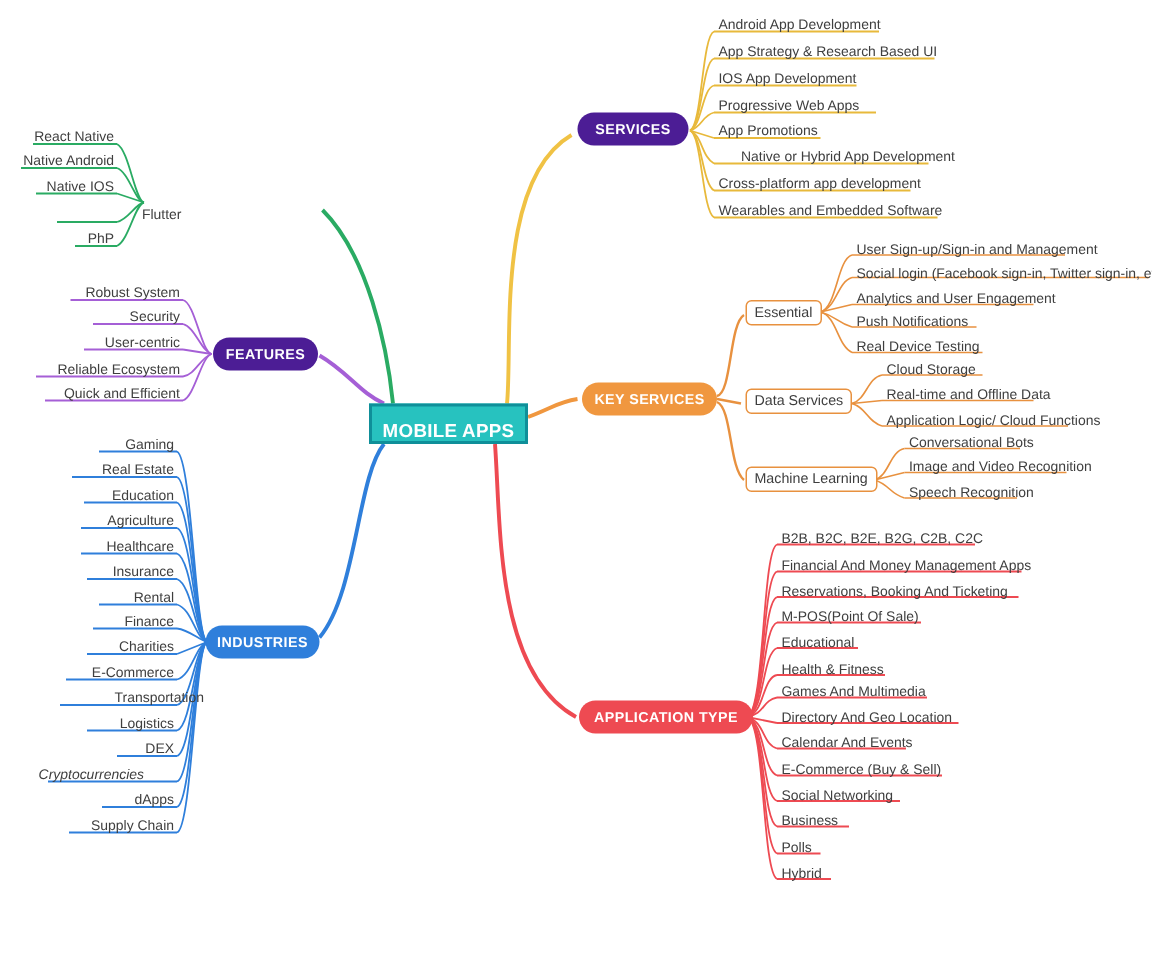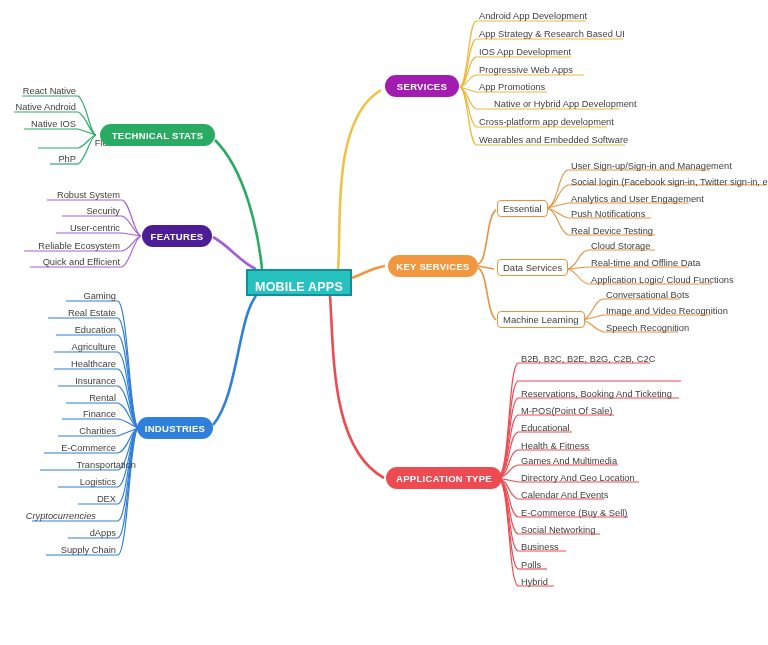--- a/index.html
+++ b/index.html
@@ -39,21 +39,21 @@
     height:22px;
     z-index:5;
     box-sizing:border-box;
   }
   .pill span{
     color:#ffffff;font-weight:bold;font-size:9.5px;letter-spacing:.3px;white-space:nowrap;
   }
   .pill.green{background:#2aab63;}
   .pill.purple{background:#4c1d95;}
   .pill.blue{background:#2f7fdb;}
-  .pill.yellow{background:#a21caf;}
+  .pill.yellow{background:#4c1d95;}
   .pill.orange{background:#f0973f;}
   .pill.red{background:#ee4a52;}
 
   
   .leaf{
     position:absolute;
     font-size:9.3px;
     line-height:11px;
     white-space:nowrap;
     color:#3e3e3e;
@@ -245,23 +245,20 @@
         <path d="M518,551 L566,551"></path>
       <path d="M518,569 L547,569"></path>
         <path d="M518,586 L554,586"></path>
     </g>
   </svg>
 
   <div class="center-node">
     <span>MOBILE APPS</span>
   </div>
 
-  <div class="pill green" style="left:100px;top:124px;width:115px;">
-    <span>TECHNICAL STATS</span>
-  </div>
   <div class="leaf left" style="left:0px;top:86px;width:76px;">React Native</div>
   <div class="leaf left" style="left:0px;top:102px;width:76px;">Native Android</div>
   <div class="leaf left" style="left:0px;top:119px;width:76px;">Native IOS</div>
   <div class="leaf left" style="left:0px;top:138px;width:76px;padding-left:45px;">Flutter</div>
   <div class="leaf left" style="left:0px;top:154px;width:76px;">PhP</div>
 
   <div class="pill purple" style="left:142px;top:225px;width:70px;">
     <span>FEATURES</span>
   </div>
   <div class="leaf left" style="left:0px;top:190px;width:120px;">Robust System</div>
@@ -320,20 +317,21 @@
 
   <div class="midnode" style="left:497px;top:311px;">Machine Learning</div>
   <div class="leaf right" style="left:606px;top:290px;">Conversational Bots</div>
   <div class="leaf right" style="left:606px;top:306px;">Image and Video Recognition</div>
   <div class="leaf right" style="left:606px;top:323px;">Speech Recognition</div>
 
   <div class="pill red" style="left:386px;top:467px;width:116px;">
     <span>APPLICATION TYPE</span>
   </div>
   <div class="leaf right" style="left:521px;top:354px;">B2B, B2C, B2E, B2G, C2B, C2C</div>
+  <div class="leaf right" style="left:521px;top:372px;">Financial And Money Management Apps</div>
   <div class="leaf right" style="left:521px;top:389px;">Reservations, Booking And Ticketing</div>
   <div class="leaf right" style="left:521px;top:406px;">M-POS(Point Of Sale)</div>
   <div class="leaf right" style="left:521px;top:423px;">Educational</div>
   <div class="leaf right" style="left:521px;top:441px;">Health &amp; Fitness</div>
   <div class="leaf right" style="left:521px;top:456px;">Games And Multimedia</div>
   <div class="leaf right" style="left:521px;top:473px;">Directory And Geo Location</div>
   <div class="leaf right" style="left:521px;top:490px;">Calendar And Events</div>
   <div class="leaf right" style="left:521px;top:508px;">E-Commerce (Buy &amp; Sell)</div>
   <div class="leaf right" style="left:521px;top:525px;">Social Networking</div>
   <div class="leaf right" style="left:521px;top:542px;">Business</div>

